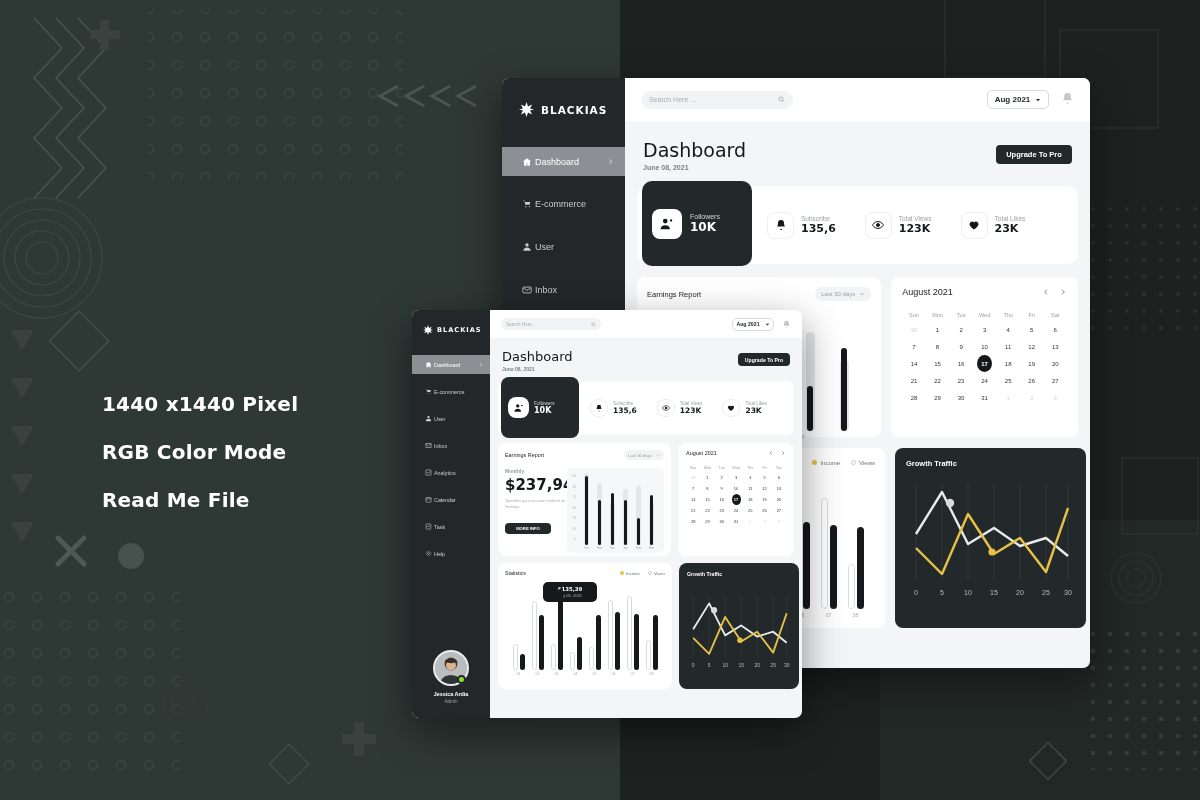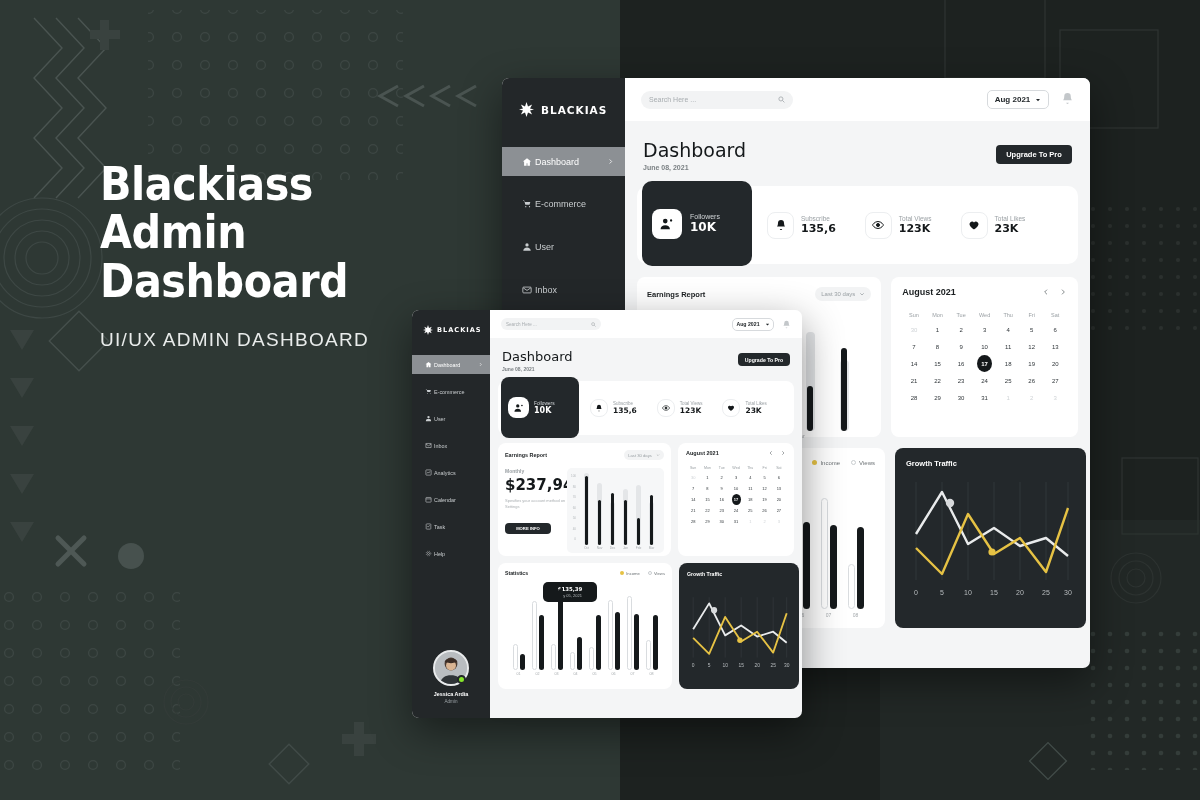--- a/index.html
+++ b/index.html
@@ -104,21 +104,21 @@
   .page-title { font-family: "DejaVu Sans", sans-serif; font-weight: 400; color: #14181a; }
   .page-date { color: #7b8184; font-weight: bold; }
   .btn-dark {
     background: #23282b; color: #fff; border-radius: 4px;
     display: flex; align-items: center; justify-content: center;
     font-weight: bold; white-space: nowrap;
   }
 
   .card { background: #ffffff; border-radius: 8px; }
   .card-dark { background: #23282b; border-radius: 8px; }
-  .card-title { font-weight: bold; color: #1b1f21; }
+  .card-title { font-weight: normal; color: #1b1f21; }
 
   .stat-icon-box {
     background: #fff; border: 1px solid #eceef0; border-radius: 8px;
     display: flex; align-items: center; justify-content: center;
     color: #14181a;
   }
   .stat-label { color: #9aa0a4; }
   .stat-value { font-family: "DejaVu Sans", sans-serif; font-weight: bold; color: #14181a; }
 
   .pill {
@@ -258,28 +258,26 @@
       <circle cx="1136" cy="578" r="17"></circle>
       <circle cx="1136" cy="578" r="25"></circle>
     </g>
     <g fill="none" stroke="#333b38" stroke-width="1.2">
       <circle cx="186" cy="702" r="8"></circle>
       <circle cx="186" cy="702" r="15"></circle>
       <circle cx="186" cy="702" r="22"></circle>
     </g>
   </svg>
 
-  <div class="hero">
-    <div class="hero-title">
-      <div>Blackiass</div>
-      <div>Admin Dashboard</div>
-    </div>
-    <div class="hero-sub">UI/UX ADMIN DASHBOARD</div>
+
+  <div class="features">
+    <div class="feature">1440 x1440 Pixel</div>
+    <div class="feature">RGB Color Mode</div>
+    <div class="feature">Read Me File</div>
   </div>
-
 
 
   <div class="panel panel-back">
 
     <div class="sidebar" style="width:123px">
       <div class="brand" style="padding:24px 0 0 17px; font-size:11px;">
         <svg width="15" height="15" viewBox="0 0 24 24">
           <path d="M12 0l2.4 7.2L21 4l-3.4 6.3L24 12l-6.4 1.7L21 20l-6.6-3.2L12 24l-2.4-7.2L3 20l3.4-6.3L0 12l6.4-1.7L3 4l6.6 3.2z" fill="#fff"></path>
         </svg>
         <span class="brand-name" style="font-size:10.5px">BLACKIAS</span>

